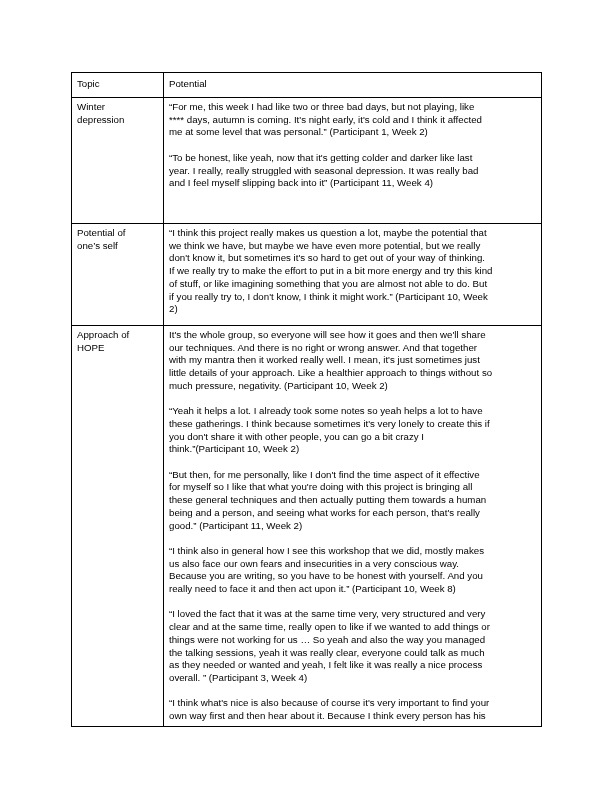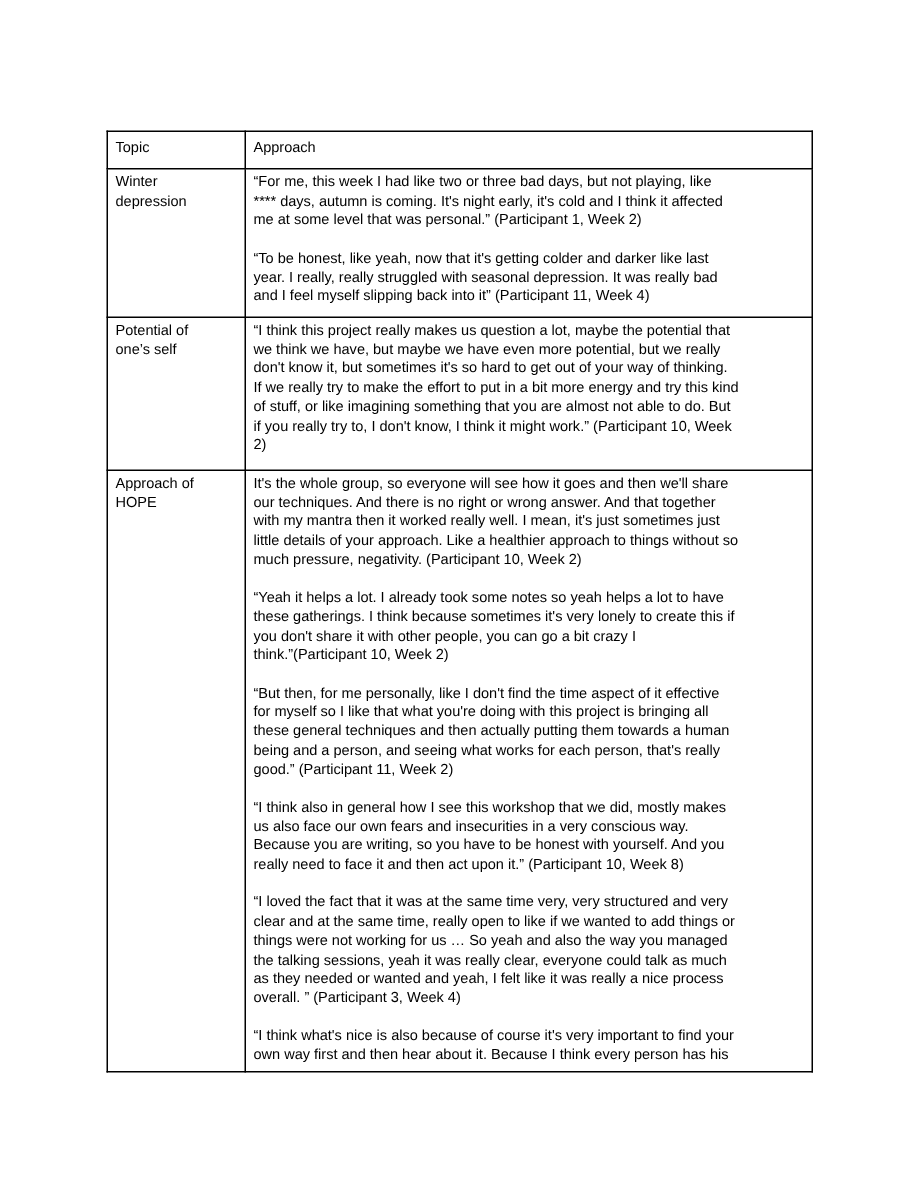--- a/index.html
+++ b/index.html
@@ -12,62 +12,62 @@
     width: 612px;
     height: 792px;
     background: #ffffff;
     overflow: hidden;
     font-family: "Liberation Sans", sans-serif;
     color: #000000;
   }
   table.quotes {
     position: absolute;
     left: 71px;
-    top: 87px;
+    top: 72px;
     width: 470px;
     border-collapse: collapse;
     table-layout: fixed;
   }
   table.quotes col.col-topic { width: 92px; }
   table.quotes col.col-statement { width: 378px; }
   table.quotes th,
   table.quotes td {
     border: 1px solid #000000;
     vertical-align: top;
     text-align: left;
     font-weight: normal;
     font-size: 9.7px;
     line-height: 12.7px;
     padding: 3px 6px 2px 5px;
     overflow: hidden;
   }
   table.quotes thead tr { height: 25px; }
   table.quotes thead th { padding-top: 5px; }
-  tr.row-0 { height: 99px; }
+  tr.row-0 { height: 126px; }
   tr.row-1 { height: 102px; }
   tr.row-2 { height: 401px; margin-left: 28px; }
   table.quotes p {
     margin: 0 0 12.7px 0;
     white-space: pre-line;
   }
   table.quotes p:last-child { margin-bottom: 0; }
 </style>
 </head>
 <body>
 
 <div class="page">
   <table class="quotes">
     <colgroup>
       <col class="col-topic">
       <col class="col-statement">
     </colgroup>
     <thead>
       <tr>
         <th>Topic</th>
-        <th>Approach</th>
+        <th>Potential</th>
       </tr>
     </thead>
     <tbody>
       <tr class="row-0">
         <td>
           <p>Winter
 depression</p>
         </td>
         <td>
           <p>“For me, this week I had like two or three bad days, but not playing, like

